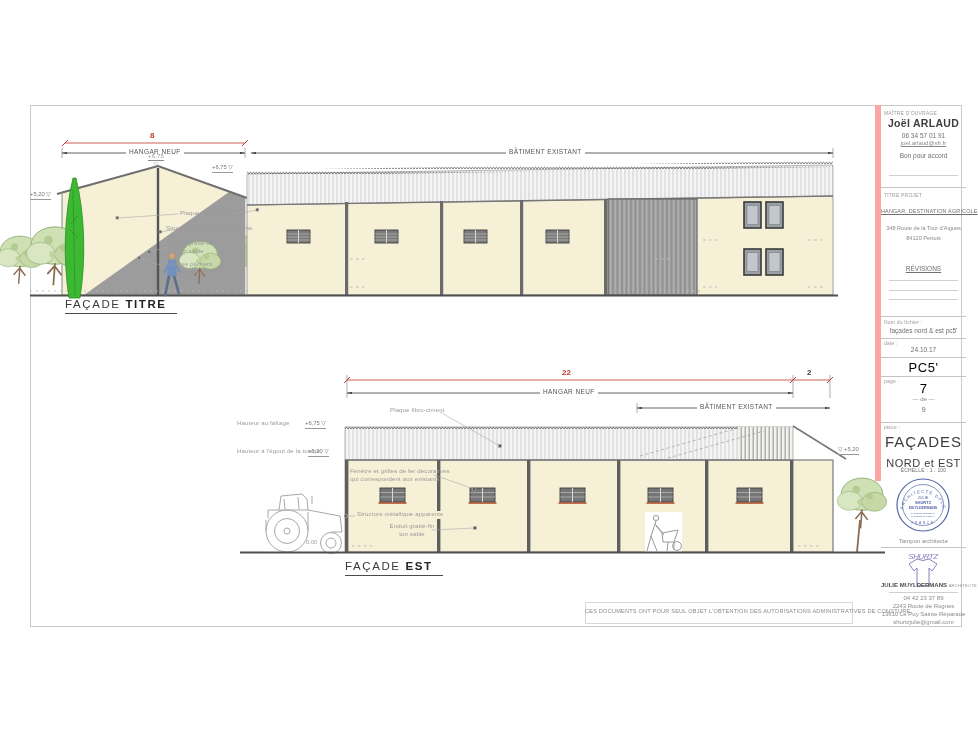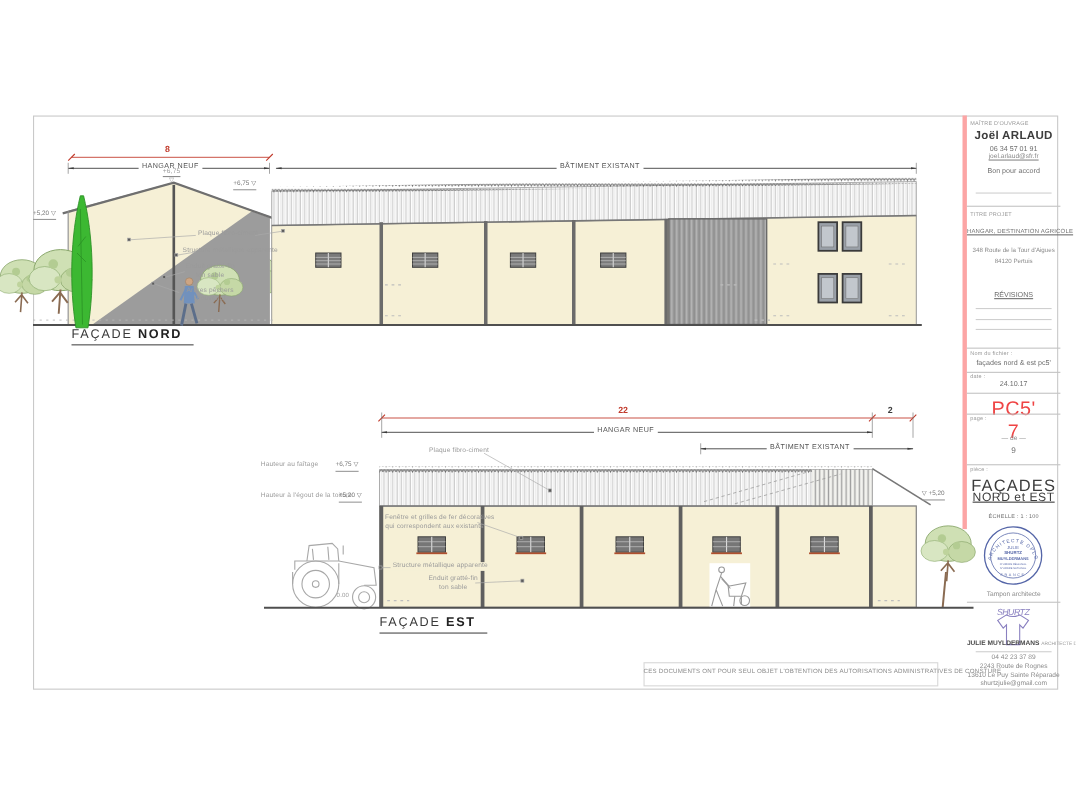--- a/index.html
+++ b/index.html
@@ -9,28 +9,28 @@
   .t{position:absolute;white-space:nowrap;line-height:1.25;}
   .lbl{font-size:6px;color:#9a9a9a;letter-spacing:.15px;}
   .lblc{text-align:center;}
   .dim{font-size:6.5px;color:#555;background:#fff;padding:0 3px;letter-spacing:.4px;}
   .red{font-size:8px;color:#c13a2b;background:#fff;padding:0 2px;font-weight:bold;}
   .dk{font-size:8px;color:#3a3a3a;background:#fff;padding:0 2px;font-weight:bold;}
   .lvl{font-size:5.8px;color:#777;border-bottom:.6px solid #999;padding-bottom:.5px;}
   .ftitle{font-size:11.5px;color:#3a3a3a;letter-spacing:1.6px;border-bottom:1px solid #4a4a4a;padding:0 10px 2px 0;}
   .ftitle b{font-weight:bold;color:#222;}
   
-  .tb{position:absolute;left:875px;top:105px;width:85px;height:376px;border-left:4px solid #fca5a5;}
+  .tb{position:absolute;left:875px;top:105px;width:85px;height:376px;border-left:6px solid #fca5a5;}
   .tb .t{left:0;width:85px;text-align:center;}
   .tb .left{text-align:left;padding-left:3px;}
   .tiny{font-size:5px;color:#9a9a9a;letter-spacing:.2px;}
   .s7{font-size:6.5px;color:#6f6f6f;}
   .s6{font-size:6px;color:#8a8a8a;}
   .name{font-size:10.5px;color:#3d3d3d;font-weight:bold;letter-spacing:.3px;}
-  .big{font-size:18px;color:#ef4444;letter-spacing:.5px;}
+  .big{font-size:13px;color:#000000;letter-spacing:.5px;}
   .huge{font-size:15px;color:#3d3d3d;letter-spacing:1px;}
   .mid{font-size:11px;color:#3d3d3d;letter-spacing:.5px;}
   .hr{position:absolute;left:0;width:85px;border-top:1px solid #c4c4c4;height:0;}
   .hr2{position:absolute;left:8px;width:69px;border-top:.8px solid #cfcfcf;height:0;}
   .u{border-bottom:.7px solid #8a8a8a;padding-bottom:1px;}
   .frame{position:absolute;left:30px;top:105px;width:930px;height:520px;border:1px solid #c9c9c9;}
   .notebox{position:absolute;left:585px;top:602px;width:266px;height:20px;border:.6px solid #d8d8d8;}
   .note{font-size:5.6px;color:#8a8a8a;width:266px;text-align:center;letter-spacing:.2px;}
 </style>
 </head>
@@ -302,21 +302,21 @@
   <div class="t lbl" style="left:180px;top:210px;">Plaque fibro-ciment</div>
   <div class="t lbl" style="left:166px;top:225px;">Structure métallique apparente</div>
   <div class="t lbl lblc" style="left:160px;top:240px;width:62px;">
     <span>Enduit gratté-fin</span><br><span>ton sable</span>
   </div>
   <div class="t lbl lblc" style="left:160px;top:261px;width:62px;">
     <span>Arbres pêchers</span><br><span>(nouveau)</span>
   </div>
 
   <div class="t ftitle" style="left:65px;top:297px;">
-    <span>FAÇADE</span>&nbsp;<b>NORD</b>
+    <span>FAÇADE</span>&nbsp;<b>TITRE</b>
   </div>
 
   <div class="t red" style="left:560px;top:368px;">22</div>
   <div class="t dk" style="left:805px;top:368px;">2</div>
   <div class="t dim" style="left:540px;top:388px;">HANGAR NEUF</div>
   <div class="t dim" style="left:697px;top:403px;">BÂTIMENT EXISTANT</div>
 
   <div class="t lbl" style="left:237px;top:420px;">Hauteur au faîtage</div>
   <div class="t lvl" style="left:305px;top:420px;">
     <span>+6,75</span> <span>▽</span>
@@ -376,21 +376,21 @@
     <div class="t big" style="top:255px;">PC5'</div>
     <div class="hr" style="top:271px;"></div>
     <div class="t tiny left" style="top:273px;">page :</div>
     <div class="t big" style="top:276px;">7</div>
     <div class="t s6" style="top:291px;">—&nbsp;<span>de</span>&nbsp;—</div>
     <div class="t s7" style="top:300px;font-size:7.5px;">9</div>
     <div class="hr" style="top:317px;"></div>
 
     <div class="t tiny left" style="top:319px;">pièce :</div>
     <div class="t huge" style="top:328px;">FAÇADES</div>
-    <div class="t mid" style="top:341px;text-decoration:underline;">NORD et EST</div>
+    <div class="t mid" style="top:352px;">NORD et EST</div>
     <div class="t tiny" style="top:362px;color:#6f6f6f;">ÉCHELLE :   1 : 100</div>
 
     <svg width="85" height="62" style="left:0;top:370px;">
       <defs>
           <path id="arcT" d="M 22,34 A 20.5,20.5 0 0 1 62,34" fill="none"></path>
         </defs>
       <circle cx="42" cy="30" r="26" fill="none" stroke="#5566a8" stroke-width="1.2"></circle>
       <circle cx="42" cy="30" r="20.5" fill="none" stroke="#5566a8" stroke-width="0.7"></circle>
       <text font-size="4.4" fill="#5566a8" letter-spacing="1" font-family="Liberation Sans,sans-serif">
         <textPath href="#arcT" startOffset="50%" text-anchor="middle">ARCHITECTE DPLG</textPath>

